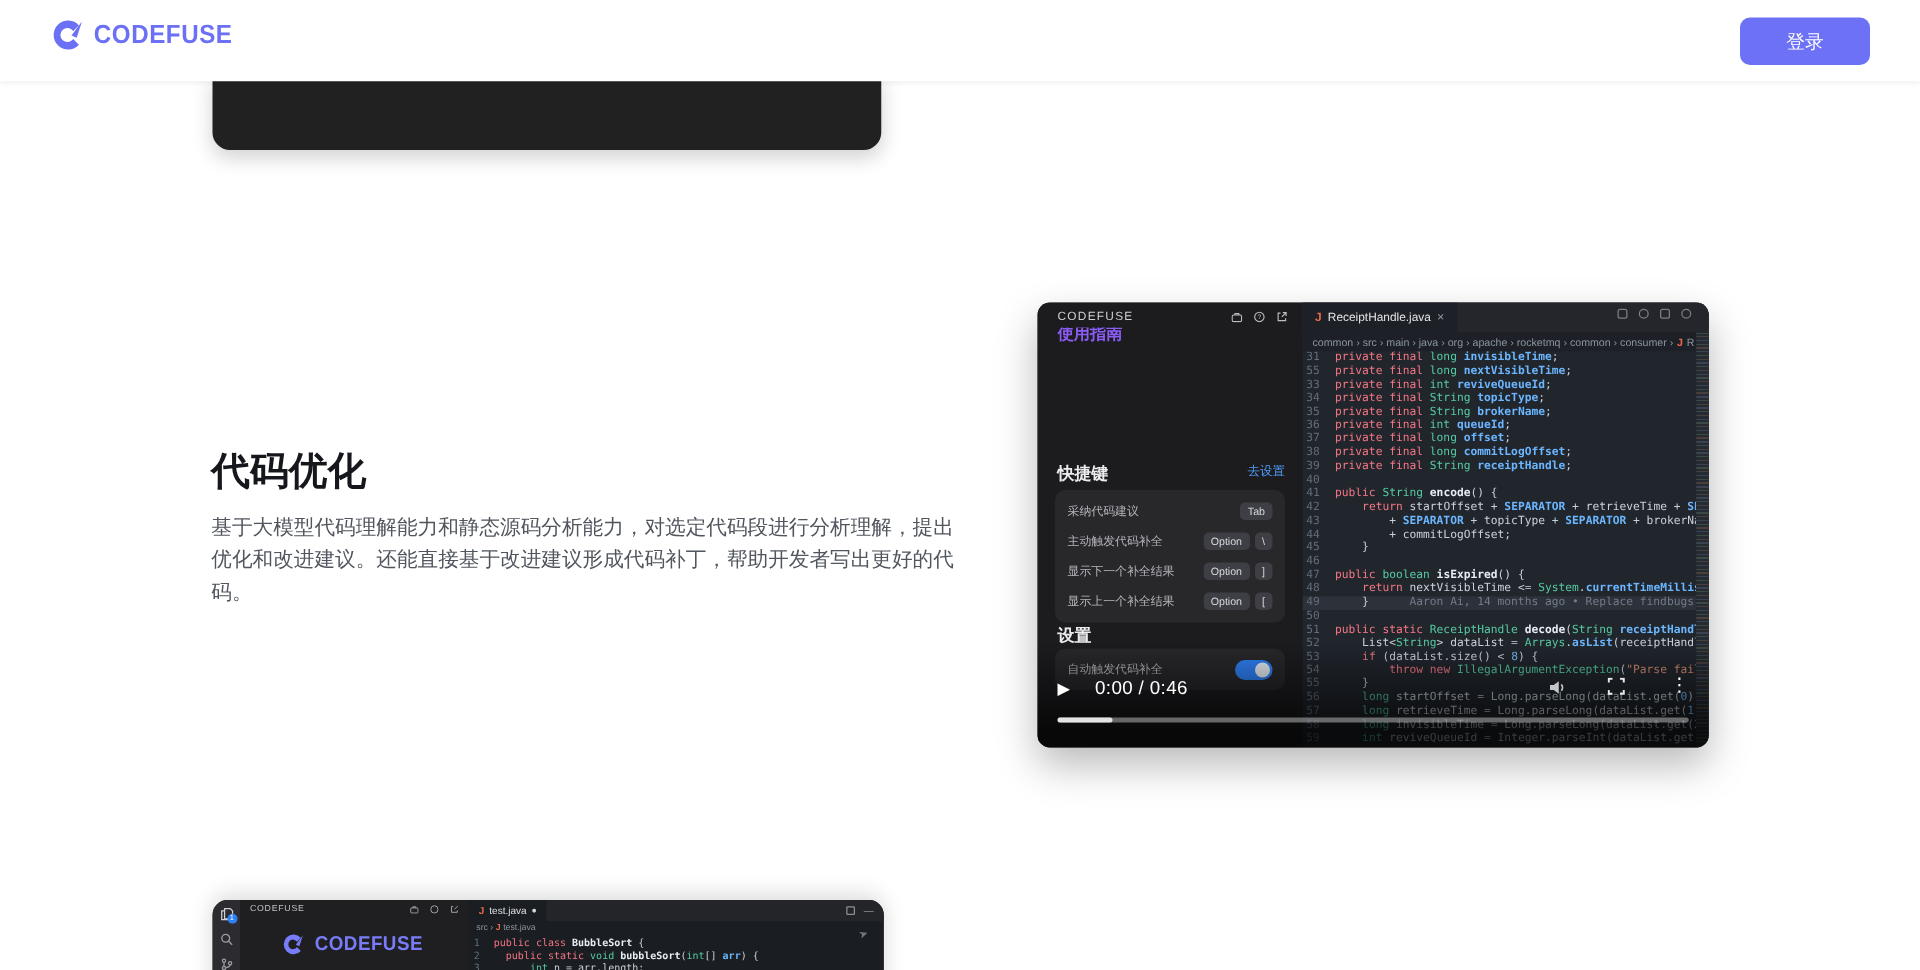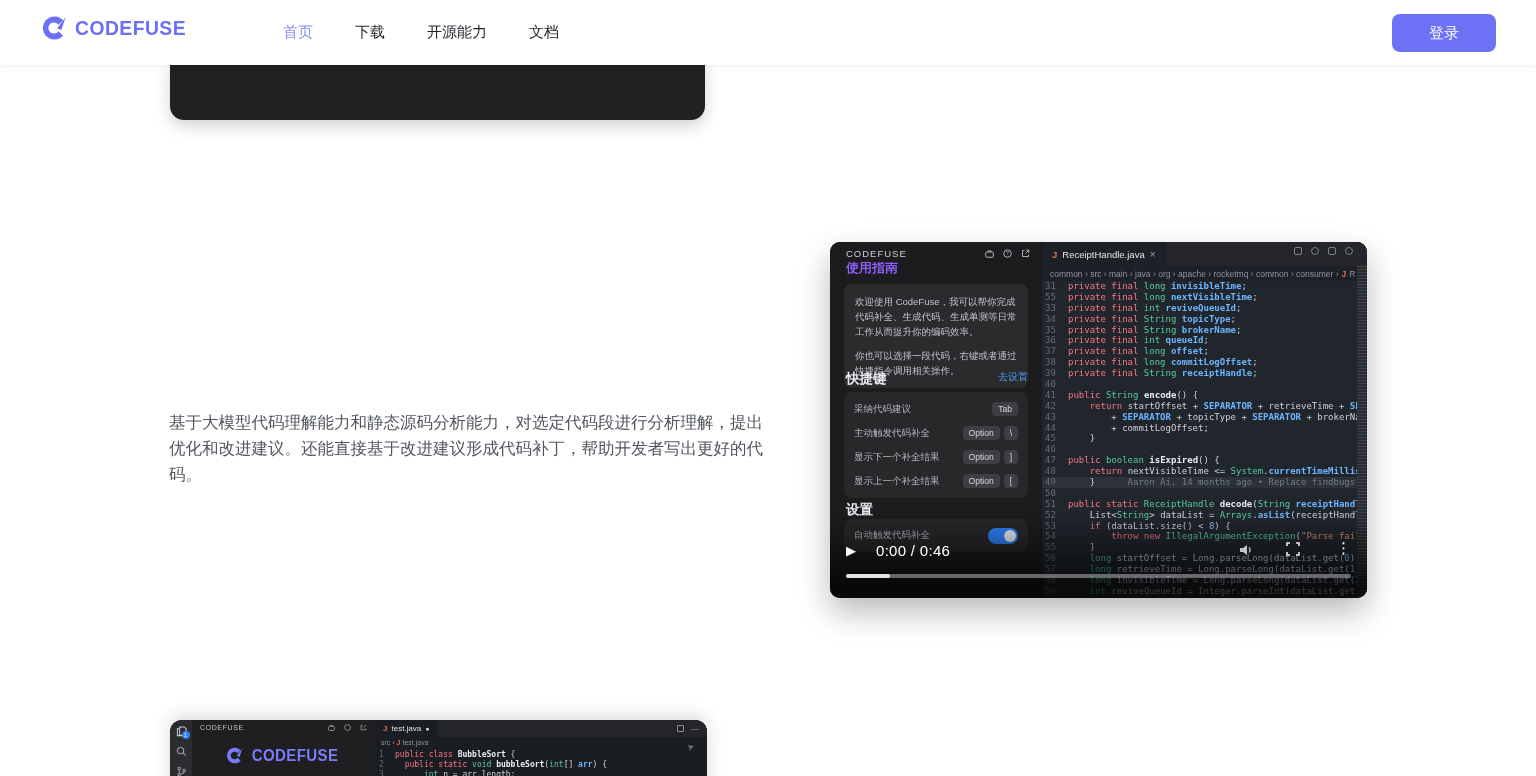--- a/index.html
+++ b/index.html
@@ -134,31 +134,26 @@
   <header class="nav">
     <div class="logo">
       <span>
         <svg width="28" height="28" viewBox="0 0 40 40">
           <path fill="#6b70f5" d="M33 9A16.5 16.5 0 1 0 33 31l-6.5-6.5a8 8 0 1 1 0-9z"></path>
           <path fill="#6b70f5" d="M36.5 4.5 24.5 20.5l6 2.5z"></path>
         </svg>
       </span>
       <span class="logo-text">CODEFUSE</span>
     </div>
-    <nav class="nav-links">
-      <a class="nav-link active">首页</a>
-      <a class="nav-link">下载</a>
-      <a class="nav-link">开源能力</a>
-      <a class="nav-link">文档</a>
-    </nav>
     <button class="login-btn">登录</button>
   </header>
 
   <div class="top-video"></div>
 
+  <h2 class="feat-heading">代码优化</h2>
   <p class="feat-para">基于大模型代码理解能力和静态源码分析能力，对选定代码段进行分析理解，提出优化和改进建议。还能直接基于改进建议形成代码补丁，帮助开发者写出更好的代码。</p>
 
   <div class="player">
 
     <div class="sb">
       <div class="sb-head">
         <span class="sb-title">CODEFUSE</span>
         <span class="sb-ic">
           <svg width="9" height="9" viewBox="0 0 12 12">
               <rect x="1" y="4" width="10" height="7" rx="1.5" fill="none" stroke="#bdbdc4" stroke-width="1.2"></rect>
@@ -168,24 +163,20 @@
               <circle cx="6" cy="6" r="5" fill="none" stroke="#bdbdc4" stroke-width="1.2"></circle>
               <text x="6" y="8.6" font-size="7" fill="#bdbdc4" text-anchor="middle" font-family="sans-serif">?</text>
             </svg>
           <svg width="9" height="9" viewBox="0 0 12 12">
               <path d="M4.5 2H2v8h8V7.5" fill="none" stroke="#bdbdc4" stroke-width="1.2"></path>
               <path d="M7 1.5h3.5V5M10.5 1.5 6 6" fill="none" stroke="#bdbdc4" stroke-width="1.2"></path>
             </svg>
         </span>
       </div>
       <div class="guide-title"><span>使用指南</span></div>
-      <div class="welcome-card">
-        <p>欢迎使用 CodeFuse，我可以帮你完成代码补全、生成代码、生成单测等日常工作从而提升你的编码效率。</p>
-        <p>你也可以选择一段代码，右键或者通过快捷指令调用相关操作。</p>
-      </div>
       <div class="sc-head">
         <span class="sec-title">快捷键</span>
         <span class="sc-link">去设置</span>
       </div>
       <div class="sc-card">
           <div class="sc-row">
             <span class="sc-label">采纳代码建议</span>
             <span class="sc-keys">
               <span class="kbd">Tab</span>
             </span>

